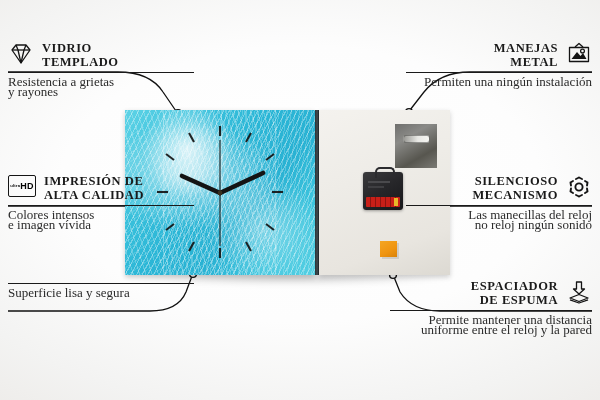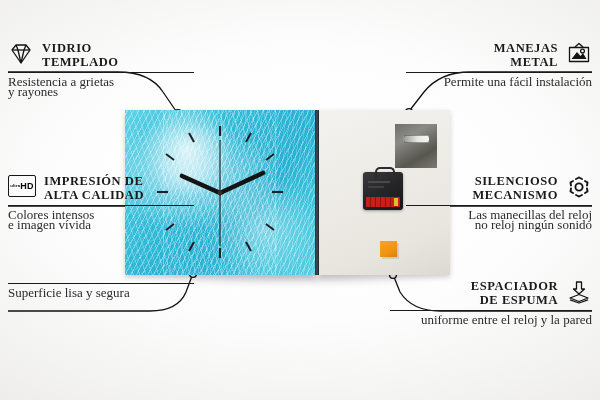--- a/index.html
+++ b/index.html
@@ -263,21 +263,21 @@
         <g fill="none" stroke="#141414" stroke-width="1.3" stroke-linejoin="round">
           <path d="M9,5 L13,1.5 L17,5"></path>
           <rect x="3.5" y="5.5" width="19" height="14"></rect>
           <path d="M5.5,17 L11,10 L14.5,14 L17,11 L20.5,17 Z" fill="#141414" stroke="none"></path>
           <circle cx="16.5" cy="9" r="1.9" fill="none"></circle>
         </g>
       </svg>
     </div>
     <div class="rule"></div>
     <div class="desc">
-      <div>Permite una fácil instalación</div>
+      <div>Permiten una ningún instalación</div>
     </div>
   </div>
 
   <div class="feat right" style="left:406px;top:175px;">
     <div class="head">
       <div class="ttl">
         <div>SILENCIOSO</div>
         <div>MECANISMO</div>
       </div>
       <svg class="ic" viewBox="0 0 26 24">
@@ -304,17 +304,18 @@
       <svg class="ic" viewBox="0 0 26 24">
         <g fill="none" stroke="#141414" stroke-width="1.3" stroke-linejoin="round">
           <path d="M10.5,2 L15.5,2 L15.5,9 L18.5,9 L13,14 L7.5,9 L10.5,9 Z"></path>
           <path d="M13,14.5 L22,18 L13,21.5 L4,18 Z"></path>
           <path d="M4,19.8 L13,23 L22,19.8"></path>
         </g>
       </svg>
     </div>
     <div class="rule"></div>
     <div class="desc">
+      <div>Permite mantener una distancia</div>
       <div>uniforme entre el reloj y la pared</div>
     </div>
   </div>
 
 </div>
 
 </body></html>

